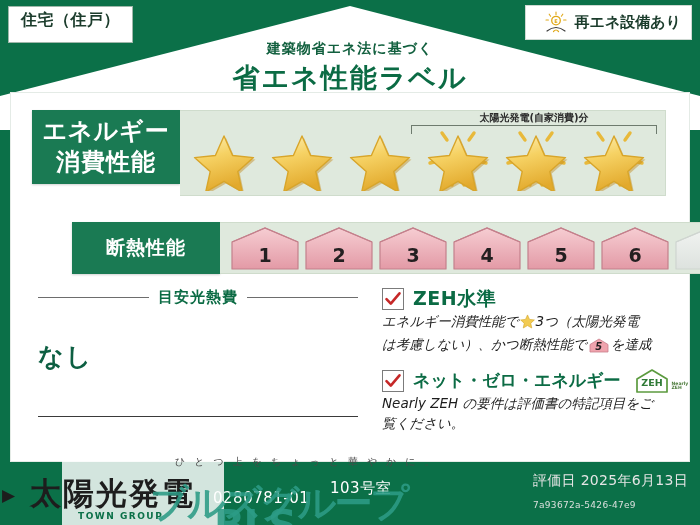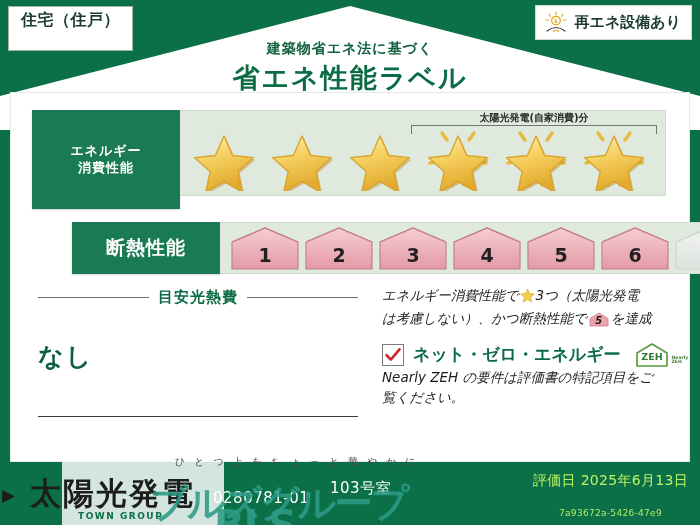--- a/index.html
+++ b/index.html
@@ -23,28 +23,28 @@
   
   .inner-frame{
     position:absolute;left:10px;top:92px;width:680px;height:370px;
     border:1px solid #e4ebe6;box-sizing:border-box;
   }
 
   
   .badge-type{
     position:absolute;left:8px;top:6px;
     background:#ffffff;border:1px solid #9fb7aa;
-    padding:5px 12px 22px 12px;
+    padding:5px 12px 14px 12px;
     font-size:16px;font-weight:bold;color:#1b3c2c;letter-spacing:.5px;
     line-height:1;
   }
   .badge-renew{
     position:absolute;right:8px;top:5px;
     background:#ffffff;border:1px solid #cfd9d3;
-    padding:5px 10px 6px 8px;
+    padding:5px 10px 6px 18px;
     display:flex;align-items:center;gap:7px;
     font-size:15px;font-weight:bold;color:#1b3c2c;
     line-height:1;
   }
   .sun-ic{width:24px;height:22px;flex:0 0 auto;}
 
   
   .hdr{
     position:absolute;left:0;top:40px;width:700px;text-align:center;
     pointer-events:none;
@@ -67,21 +67,21 @@
     text-align:center;font-weight:bold;letter-spacing:1px;
     box-shadow:0 1px 2px rgba(0,0,0,.18);
   }
   .row-body{
     background:#dfe9dd;border:1px solid #cfdccc;border-left:none;
     position:relative;
   }
 
   
   #row-energy{top:110px;}
-  #row-energy .row-label{width:148px;height:99px;font-size:13px;line-height:1.3;}
+  #row-energy .row-label{width:148px;height:74px;font-size:24px;line-height:1.3;}
   #row-energy .row-body{width:486px;height:86px;box-sizing:border-box;}
 
   .stars{position:absolute;left:8px;top:6px;display:flex;gap:6px;}
   .star-wrap{position:relative;width:72px;height:74px;}
   .star-wrap svg{position:absolute;left:0;top:0;}
 
   .solar-note{
     position:absolute;right:8px;top:1px;width:246px;text-align:center;
     font-size:10px;color:#2b2b2b;font-weight:bold;line-height:1.1;
   }
@@ -140,24 +140,24 @@
 
   
   .footer{position:absolute;left:0;top:462px;width:700px;height:63px;background:#0b7048;}
   .foot-num{
     position:absolute;left:213px;top:479px;font-size:15px;color:#fff;letter-spacing:.5px;margin-top:10px;
   }
   .foot-room{
     position:absolute;left:330px;top:479px;font-size:15px;color:#fff;letter-spacing:.5px;
   }
   .foot-date{
-    position:absolute;right:12px;top:472px;text-align:center;color:#bef264;
+    position:absolute;right:12px;top:472px;text-align:left;color:#e5e5e5;
   }
   .foot-date .d{font-size:14px;letter-spacing:.3px;}
-  .foot-date .h{font-size:9px;letter-spacing:.3px;margin-top:18px;opacity:.95;}
+  .foot-date .h{font-size:9px;letter-spacing:.3px;margin-top:10px;opacity:.95;}
 
   
   .wm-town{
     position:absolute;left:62px;top:459px;width:152px;height:66px;
     background:rgba(255,255,255,.82);
     display:flex;flex-direction:column;justify-content:flex-end;
     overflow:hidden;
     padding-left:10px;
   }
   .wm-town .tg{font-size:9px;letter-spacing:1.5px;color:#0b7048;font-weight:bold;padding:0 0 4px 6px;}
@@ -441,20 +441,28 @@
       <div class="ln"></div>
       <div class="tt">目安光熱費</div>
       <div class="ln"></div>
     </div>
     <div class="cost-val">なし</div>
     <div class="cost-rule"></div>
   </div>
 
   <div class="zeh-box">
 
+    <div class="zeh-row">
+      <div class="chk">
+        <svg width="18" height="18" viewBox="0 0 18 18">
+          <path d="M2.5 9.2 L6.8 13.6 L15.5 3.3" fill="none" stroke="#c62828" stroke-width="2.6" stroke-linecap="round" stroke-linejoin="round"></path>
+        </svg>
+      </div>
+      <div class="zeh-t1">ZEH水準</div>
+    </div>
     <div class="zeh-desc">
       <span>エネルギー消費性能で</span><span class="ic-star"><svg width="15" height="15" viewBox="0 0 24 24">
             <polygon points="12,1.5 15.2,8.6 23,9.5 17.2,14.7 18.8,22.4 12,18.5 5.2,22.4 6.8,14.7 1,9.5 8.8,8.6" fill="#f2cb52" stroke="#d6a62a" stroke-width="1"></polygon>
           </svg></span><span>3つ（太陽光発電</span><br>
       <span>は考慮しない）、かつ断熱性能で</span><span class="ic-g5"><svg width="20" height="15" viewBox="0 0 20 15">
             <path d="M1 6.5 L10 1 L19 6.5 L19 14 L1 14 Z" fill="#efa3ad" stroke="#c97f8c" stroke-width="0.8"></path>
           </svg><span>5</span></span><span>を達成</span>
     </div>
 
     <div class="zeh-gap"></div>

